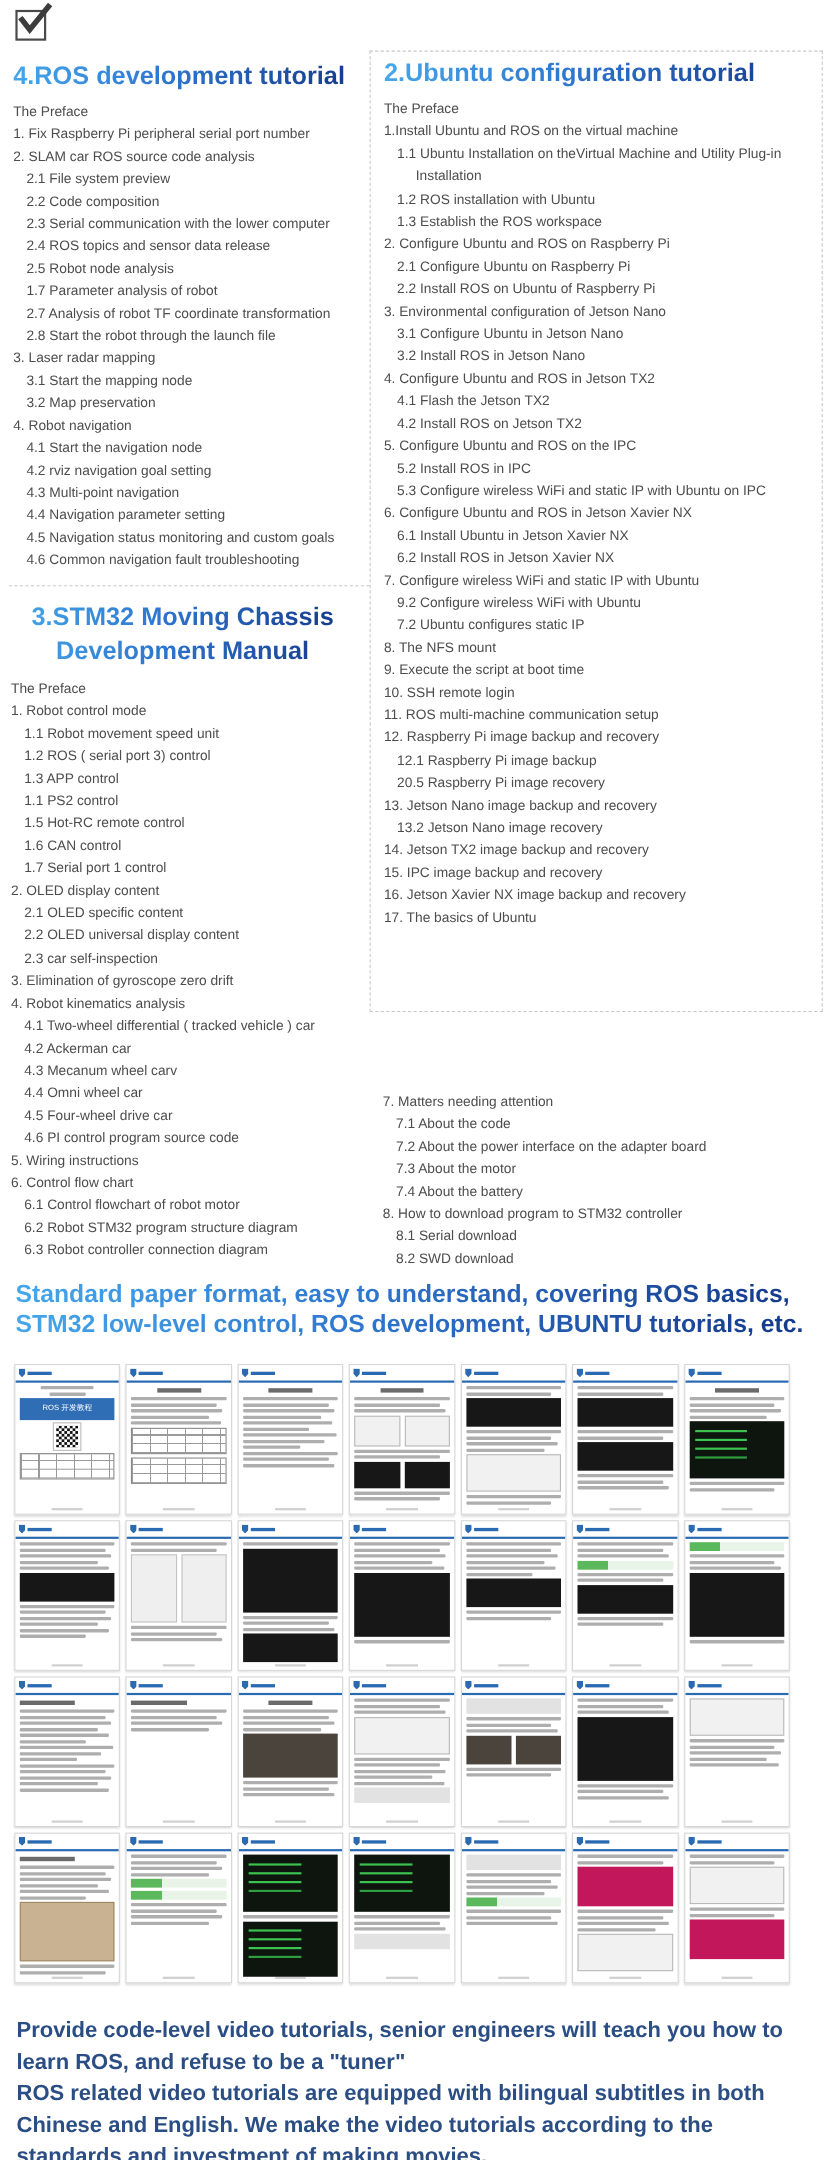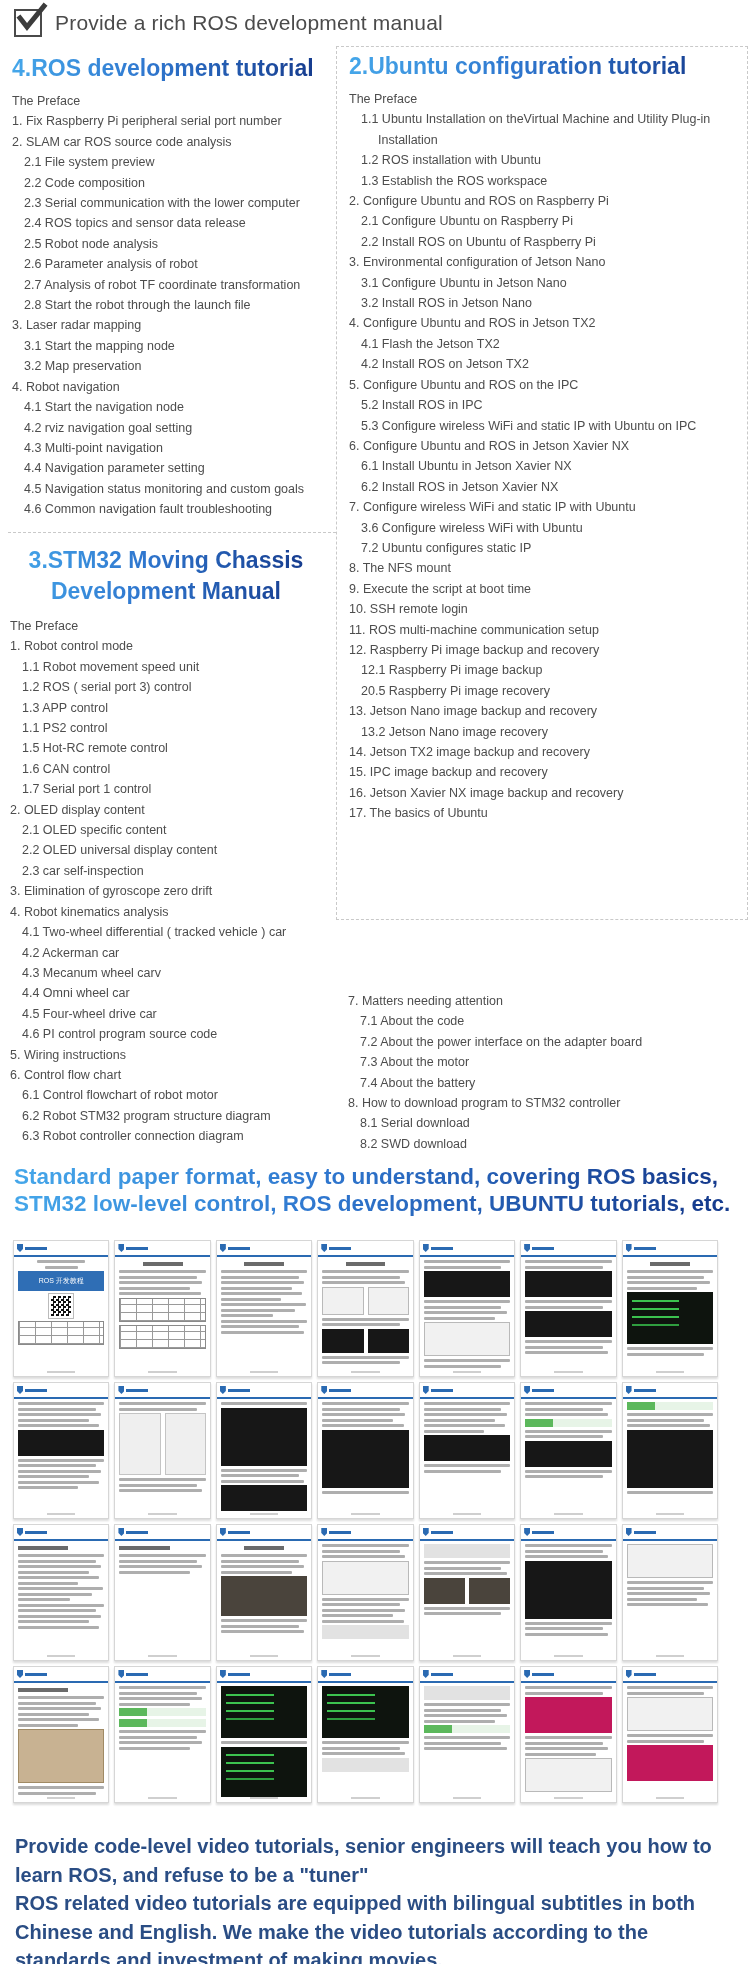--- a/index.html
+++ b/index.html
@@ -69,74 +69,74 @@
 <body>
 
 <div id="screen">
 
   <div class="hdr">
     <span class="cbx">
       <svg width="34" height="34" viewBox="0 0 34 34">
         <path d="M6 16 L13 25 L30 4" fill="none" stroke="#3c3c3c" stroke-width="5" stroke-linecap="square"></path>
       </svg>
     </span>
-    <span class="hdr-title">Provide a rich ROS development manual</span>
   </div>
 
   <div id="sec1">
     <h2 class="grad">4.ROS development tutorial</h2>
     <div class="toc">
         <div class="toc-item lvl0">The Preface</div>
         <div class="toc-item lvl0">1. Fix Raspberry Pi peripheral serial port number</div>
         <div class="toc-item lvl0">2. SLAM car ROS source code analysis</div>
         <div class="toc-item lvl1">2.1 File system preview</div>
         <div class="toc-item lvl1">2.2 Code composition</div>
         <div class="toc-item lvl1">2.3 Serial communication with the lower computer</div>
         <div class="toc-item lvl1">2.4 ROS topics and sensor data release</div>
         <div class="toc-item lvl1">2.5 Robot node analysis</div>
-        <div class="toc-item lvl1">2.6 Parameter analysis of robot</div>
+        <div class="toc-item lvl1">1.7 Parameter analysis of robot</div>
         <div class="toc-item lvl1">2.7 Analysis of robot TF coordinate transformation</div>
         <div class="toc-item lvl1">2.8 Start the robot through the launch file</div>
         <div class="toc-item lvl0">3. Laser radar mapping</div>
         <div class="toc-item lvl1">3.1 Start the mapping node</div>
         <div class="toc-item lvl1">3.2 Map preservation</div>
         <div class="toc-item lvl0">4. Robot navigation</div>
         <div class="toc-item lvl1">4.1 Start the navigation node</div>
         <div class="toc-item lvl1">4.2 rviz navigation goal setting</div>
         <div class="toc-item lvl1">4.3 Multi-point navigation</div>
         <div class="toc-item lvl1">4.4 Navigation parameter setting</div>
         <div class="toc-item lvl1">4.5 Navigation status monitoring and custom goals</div>
         <div class="toc-item lvl1">4.6 Common navigation fault troubleshooting</div>
       </div>
   </div>
 
   <div id="sec2box">
     <h2 class="grad">2.Ubuntu configuration tutorial</h2>
     <div class="toc">
         <div class="toc-item lvl0">The Preface</div>
+        <div class="toc-item lvl0">1.Install Ubuntu and ROS on the virtual machine</div>
         <div class="toc-item lvl1">1.1 Ubuntu Installation on theVirtual Machine and Utility Plug-in Installation</div>
         <div class="toc-item lvl1">1.2 ROS installation with Ubuntu</div>
         <div class="toc-item lvl1">1.3 Establish the ROS workspace</div>
         <div class="toc-item lvl0">2. Configure Ubuntu and ROS on Raspberry Pi</div>
         <div class="toc-item lvl1">2.1 Configure Ubuntu on Raspberry Pi</div>
         <div class="toc-item lvl1">2.2 Install ROS on Ubuntu of Raspberry Pi</div>
         <div class="toc-item lvl0">3. Environmental configuration of Jetson Nano</div>
         <div class="toc-item lvl1">3.1 Configure Ubuntu in Jetson Nano</div>
         <div class="toc-item lvl1">3.2 Install ROS in Jetson Nano</div>
         <div class="toc-item lvl0">4. Configure Ubuntu and ROS in Jetson TX2</div>
         <div class="toc-item lvl1">4.1 Flash the Jetson TX2</div>
         <div class="toc-item lvl1">4.2 Install ROS on Jetson TX2</div>
         <div class="toc-item lvl0">5. Configure Ubuntu and ROS on the IPC</div>
         <div class="toc-item lvl1">5.2 Install ROS in IPC</div>
         <div class="toc-item lvl1">5.3 Configure wireless WiFi and static IP with Ubuntu on IPC</div>
         <div class="toc-item lvl0">6. Configure Ubuntu and ROS in Jetson Xavier NX</div>
         <div class="toc-item lvl1">6.1 Install Ubuntu in Jetson Xavier NX</div>
         <div class="toc-item lvl1">6.2 Install ROS in Jetson Xavier NX</div>
         <div class="toc-item lvl0">7. Configure wireless WiFi and static IP with Ubuntu</div>
-        <div class="toc-item lvl1">3.6 Configure wireless WiFi with Ubuntu</div>
+        <div class="toc-item lvl1">9.2 Configure wireless WiFi with Ubuntu</div>
         <div class="toc-item lvl1">7.2 Ubuntu configures static IP</div>
         <div class="toc-item lvl0">8. The NFS mount</div>
         <div class="toc-item lvl0">9. Execute the script at boot time</div>
         <div class="toc-item lvl0">10. SSH remote login</div>
         <div class="toc-item lvl0">11. ROS multi-machine communication setup</div>
         <div class="toc-item lvl0">12. Raspberry Pi image backup and recovery</div>
         <div class="toc-item lvl1">12.1 Raspberry Pi image backup</div>
         <div class="toc-item lvl1">20.5 Raspberry Pi image recovery</div>
         <div class="toc-item lvl0">13. Jetson Nano image backup and recovery</div>
         <div class="toc-item lvl1">13.2 Jetson Nano image recovery</div>

